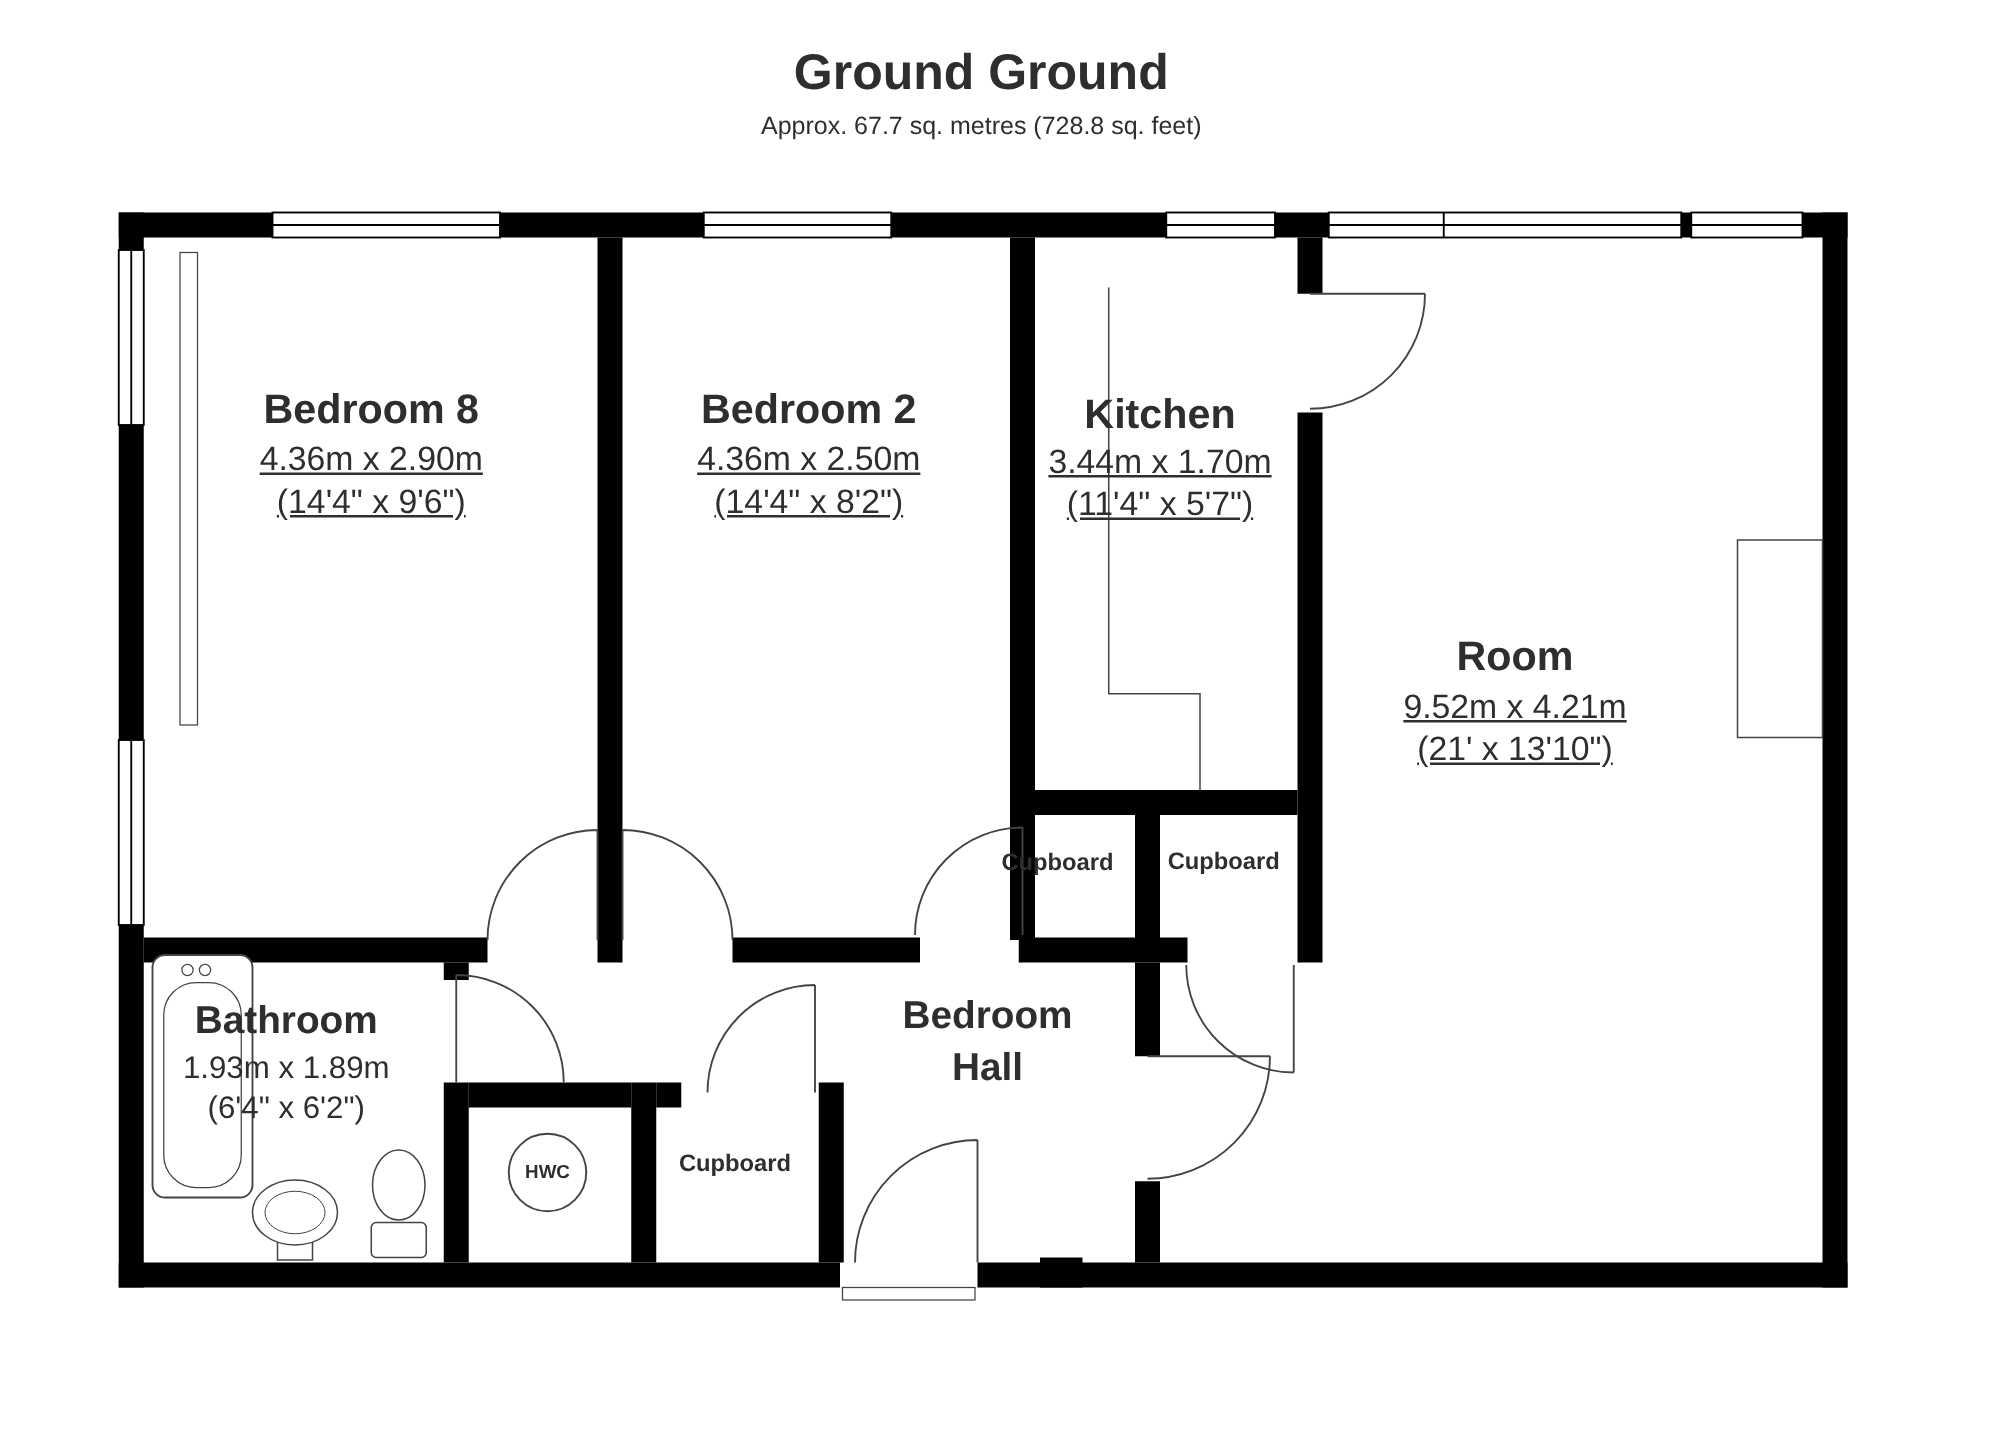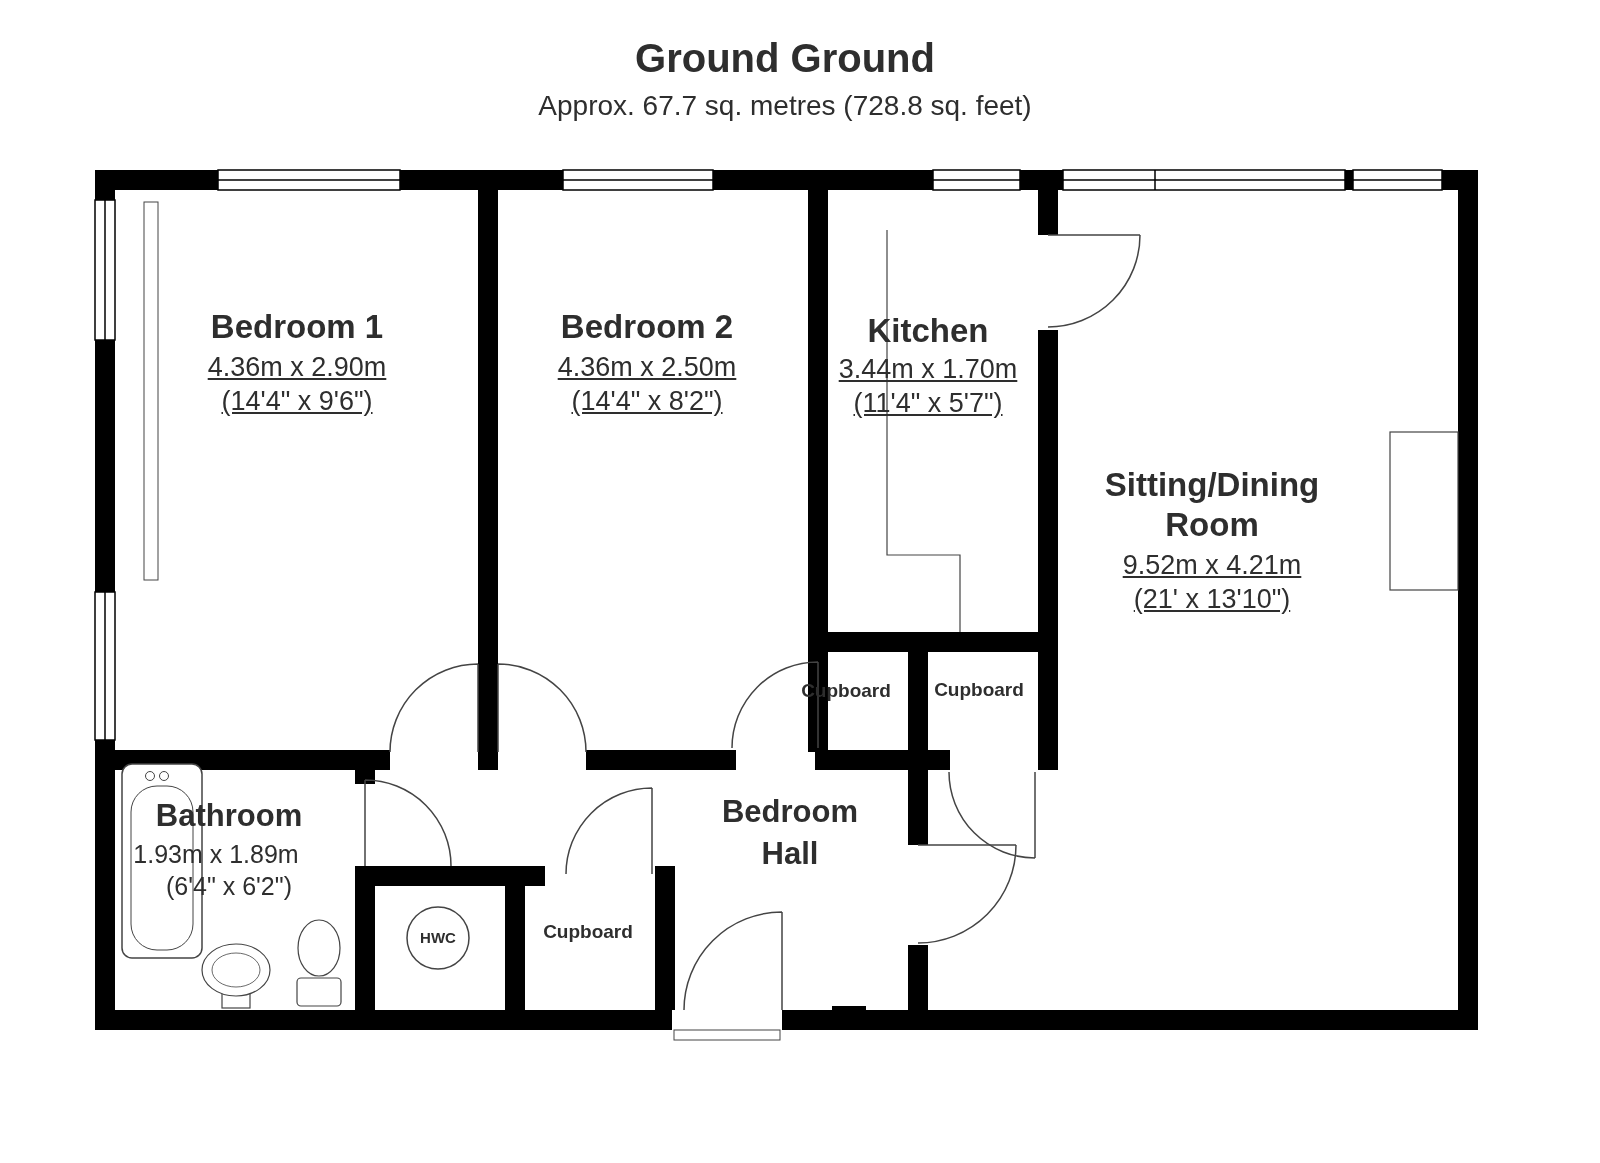--- a/index.html
+++ b/index.html
@@ -3,21 +3,21 @@
 <meta charset="utf-8">
 <style>
   html,body{margin:0;padding:0;background:#ffffff;}
   #canvas{
     position:relative;width:1600px;height:1163px;background:#ffffff;overflow:hidden;
     font-family:"Liberation Sans","DejaVu Sans",sans-serif;color:#2e2e2e;
   }
   #plan-svg{position:absolute;left:0;top:0;}
   .lbl{position:absolute;transform:translateX(-50%);white-space:nowrap;text-align:center;color:#2e2e2e;}
   .ttl{font-size:40px;font-weight:bold;}
-  .sub{font-size:28px;}
+  .sub{font-size:20px;}
   .name{font-size:33px;font-weight:bold;}
   .name-md{font-size:31px;font-weight:bold;text-align:right;}
   .dim{font-size:27px;text-decoration:underline;}
   .dim-sm{font-size:25px;}
   .cup{font-size:19px;font-weight:bold;}
   .hwc{font-size:15px;font-weight:bold;}
   .total{font-size:31px;}
 </style>
 </head>
 <body>
@@ -123,39 +123,38 @@
         <ellipse cx="319" cy="948" rx="21" ry="28"></ellipse>
       </g>
 
       <circle cx="438" cy="938" r="31" fill="#ffffff" stroke="#444444" stroke-width="1.5"></circle>
     </g>
   </svg>
 
   <div class="lbl ttl" style="left:785px;top:36px">Ground Ground</div>
   <div class="lbl sub" style="left:785px;top:90px">Approx. 67.7 sq. metres (728.8 sq. feet)</div>
 
-  <div class="lbl name" style="left:297px;top:308px">Bedroom 1</div>
+  <div class="lbl name" style="left:297px;top:308px">Bedroom 8</div>
   <div class="lbl dim" style="left:297px;top:352px">4.36m x 2.90m</div>
   <div class="lbl dim" style="left:297px;top:386px">(14'4" x 9'6")</div>
 
   <div class="lbl name" style="left:647px;top:308px">Bedroom 2</div>
   <div class="lbl dim" style="left:647px;top:352px">4.36m x 2.50m</div>
   <div class="lbl dim" style="left:647px;top:386px">(14'4" x 8'2")</div>
 
   <div class="lbl name" style="left:928px;top:312px">Kitchen</div>
   <div class="lbl dim" style="left:928px;top:354px">3.44m x 1.70m</div>
   <div class="lbl dim" style="left:928px;top:388px">(11'4" x 5'7")</div>
 
-  <div class="lbl name" style="left:1212px;top:466px">Sitting/Dining</div>
   <div class="lbl name" style="left:1212px;top:506px">Room</div>
   <div class="lbl dim" style="left:1212px;top:550px">9.52m x 4.21m</div>
   <div class="lbl dim" style="left:1212px;top:584px">(21' x 13'10")</div>
 
   <div class="lbl name-md" style="left:229px;top:798px">Bathroom</div>
-  <div class="lbl dim-sm" style="left:216px;top:840px">1.93m x 1.89m</div>
+  <div class="lbl dim-sm" style="left:229px;top:840px">1.93m x 1.89m</div>
   <div class="lbl dim-sm" style="left:229px;top:872px">(6'4" x 6'2")</div>
 
   <div class="lbl name-md" style="left:790px;top:794px">Bedroom</div>
   <div class="lbl name-md" style="left:790px;top:836px">Hall</div>
 
   <div class="lbl cup" style="left:846px;top:680px">Cupboard</div>
   <div class="lbl cup" style="left:979px;top:679px">Cupboard</div>
   <div class="lbl cup" style="left:588px;top:921px">Cupboard</div>
 
   <div class="lbl hwc" style="left:438px;top:929px">HWC</div>

